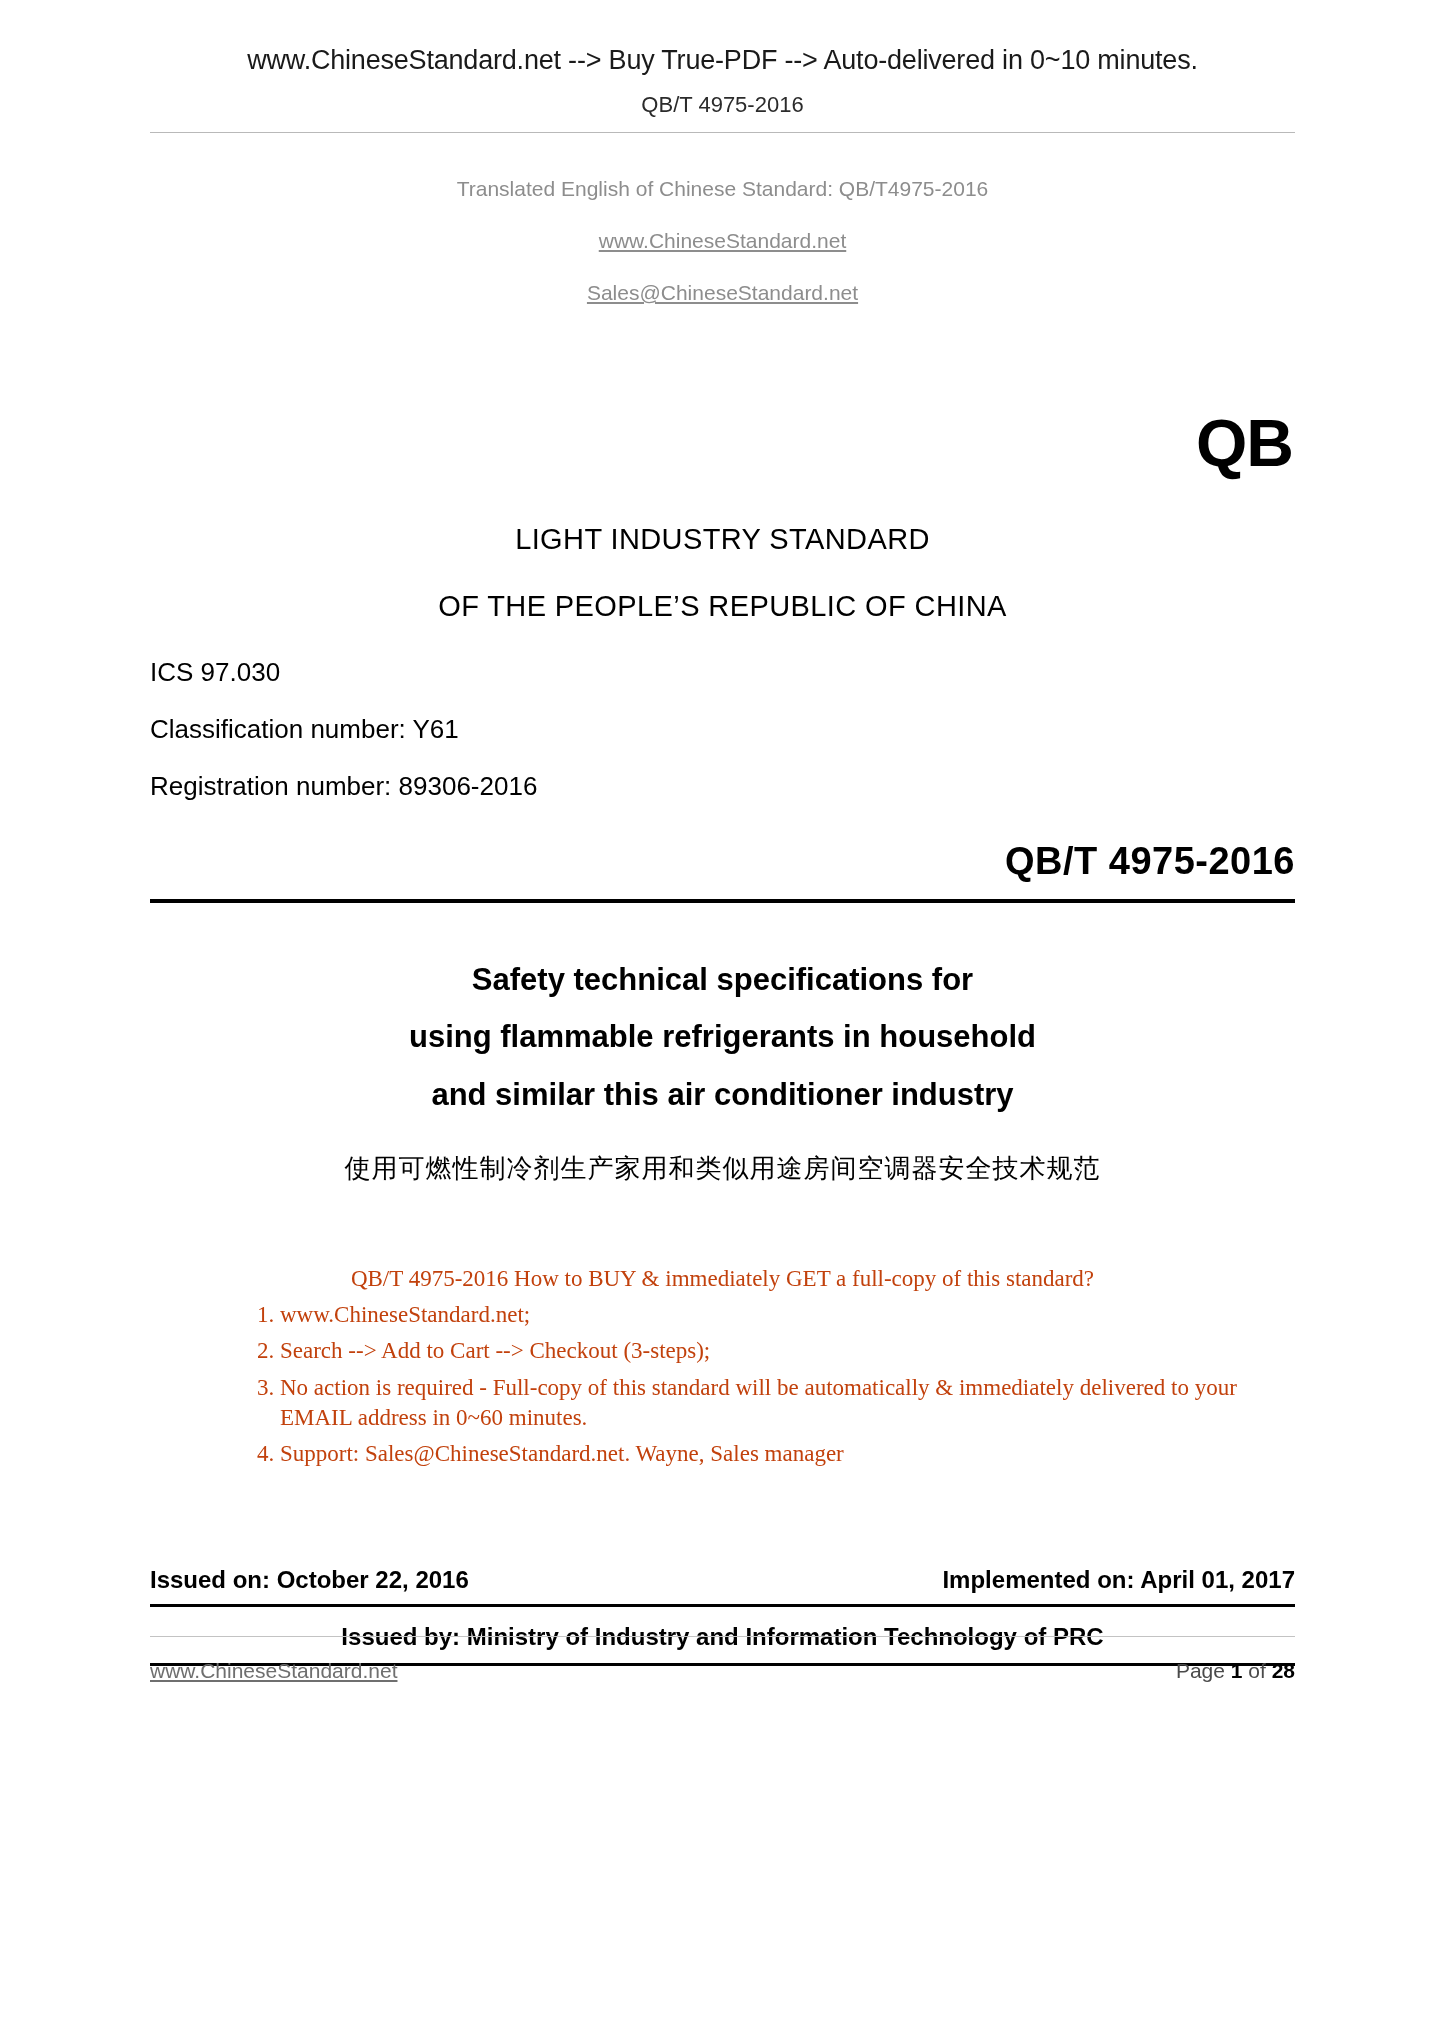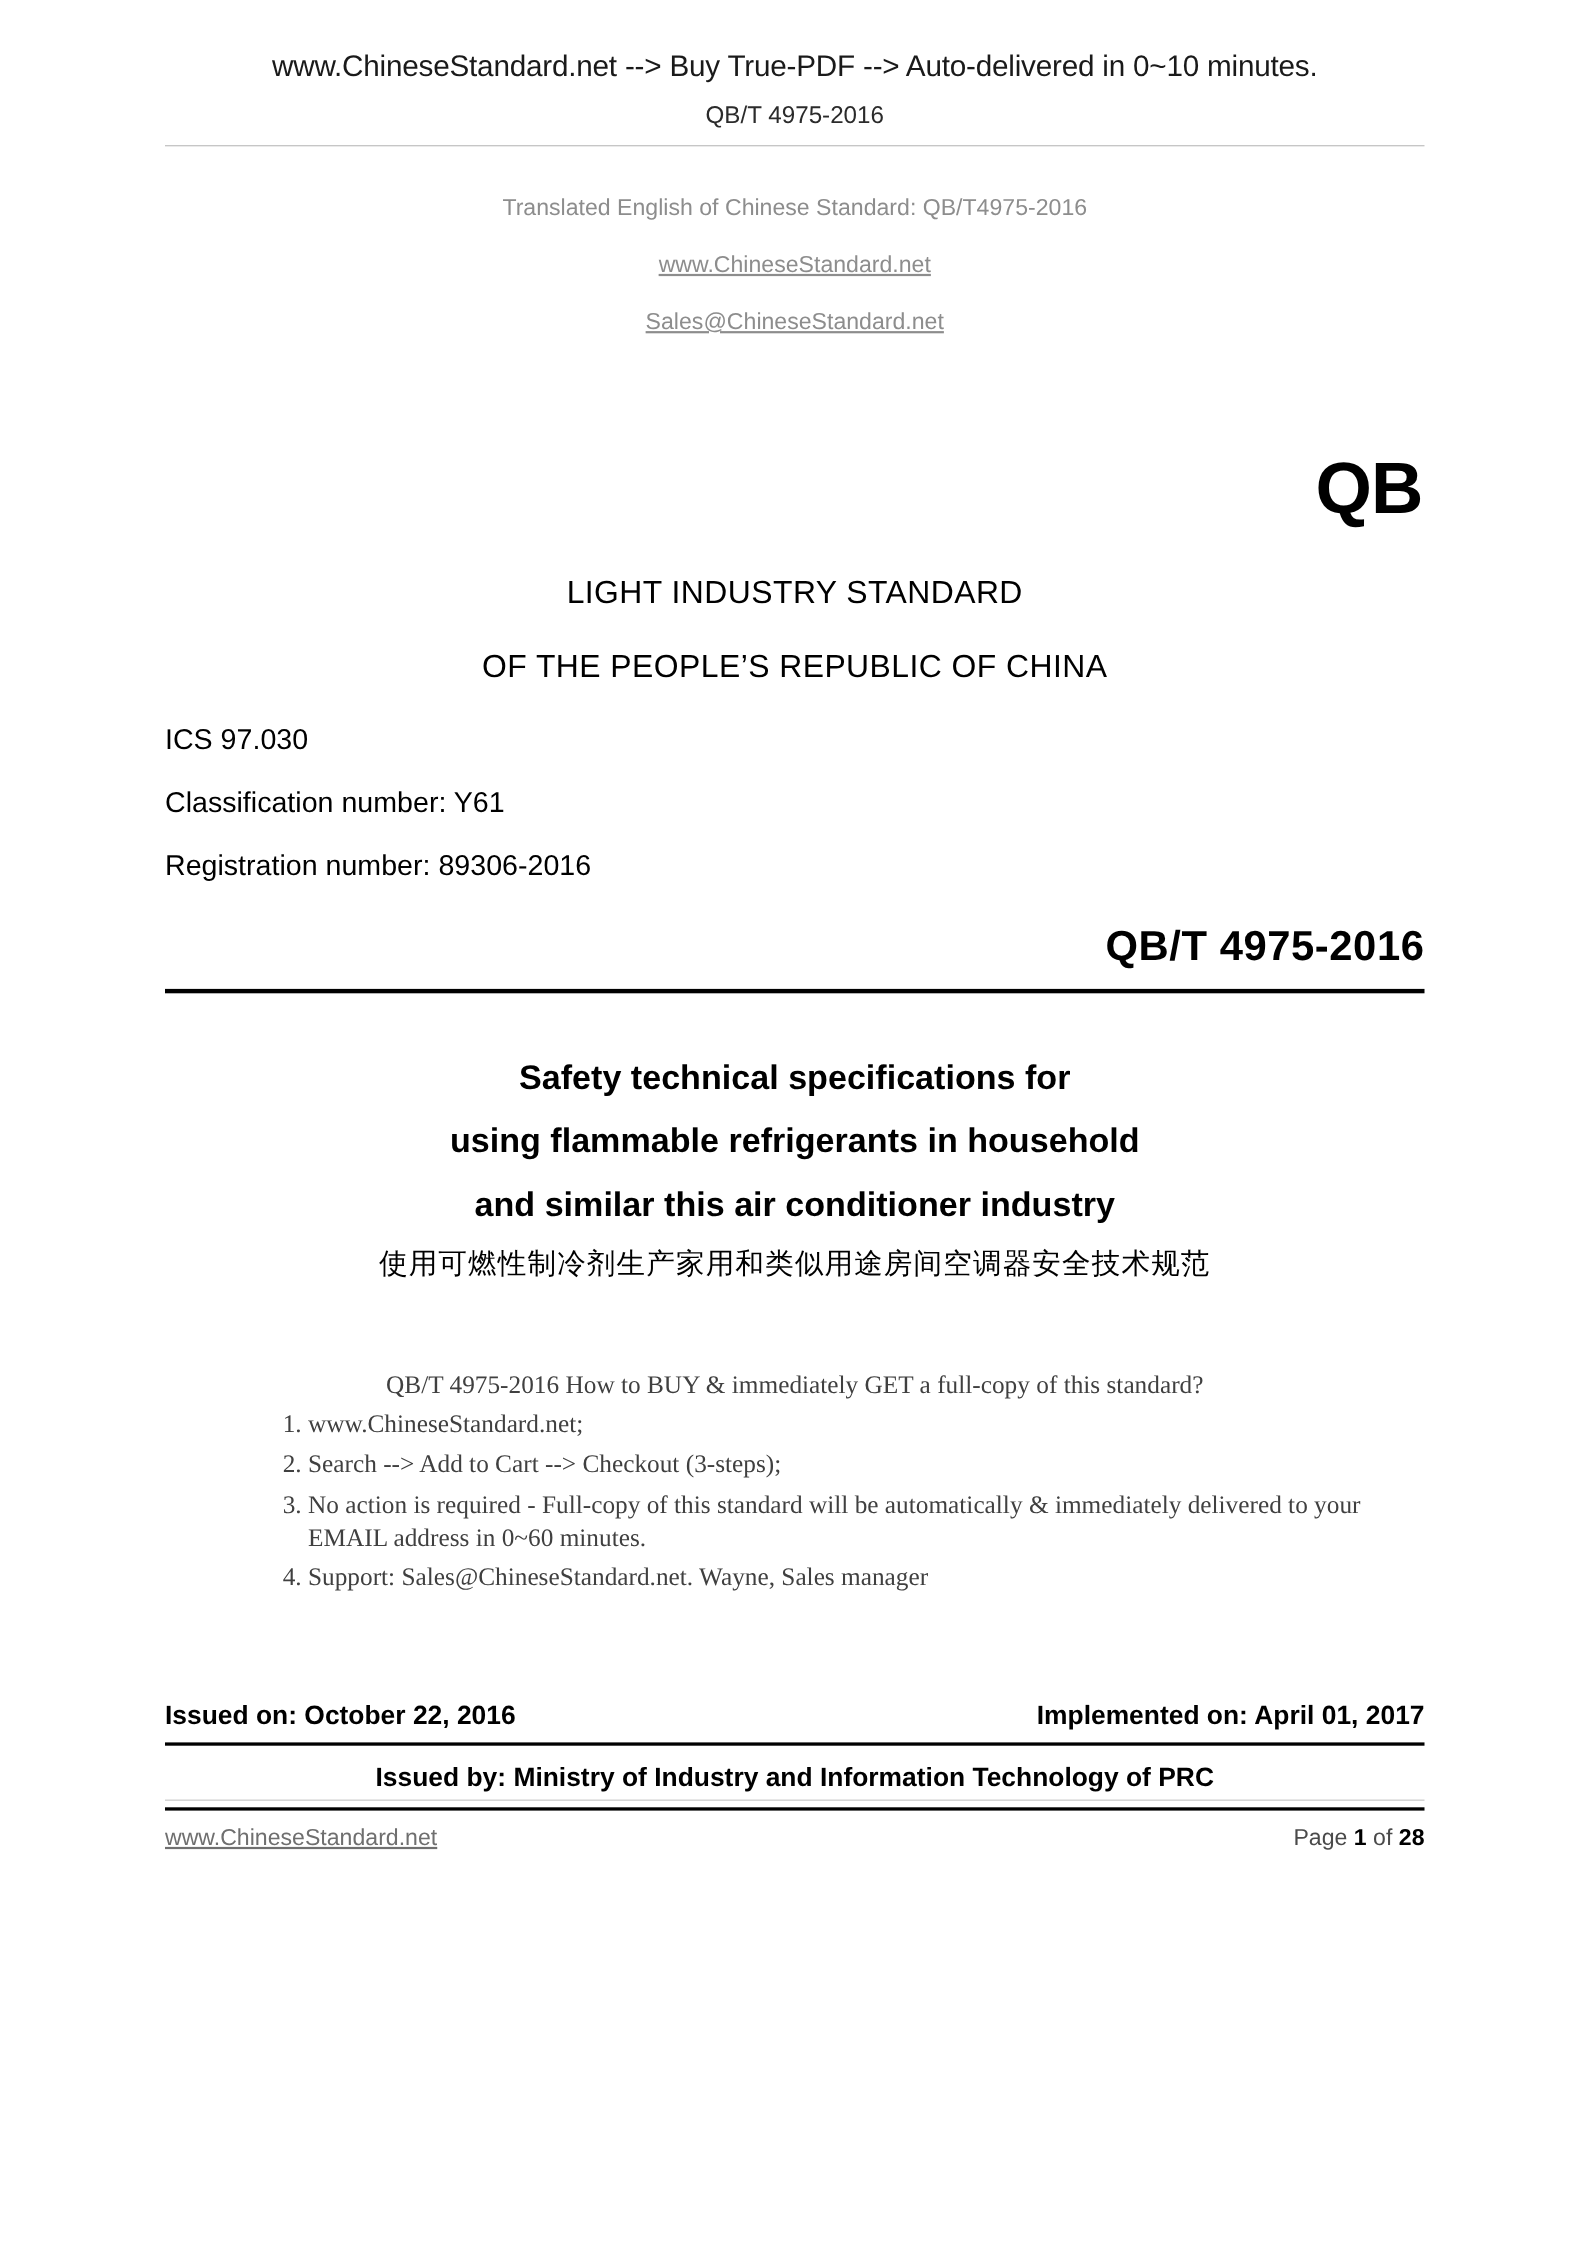--- a/index.html
+++ b/index.html
@@ -109,31 +109,31 @@
   .title {
     text-align: center;
     font-size: 31px;
     font-weight: bold;
     margin-top: 48px;
     line-height: 1.85;
   }
   .title-cn {
     text-align: center;
     font-size: 26px;
-    margin-top: 8px;
+    margin-top: 28px;
     font-family: "DejaVu Sans", sans-serif;
     letter-spacing: 1px;
   }
 
   
   .howto {
     margin-top: 80px;
     font-family: "Liberation Serif", serif;
     font-size: 23px;
-    color: #404040;
+    color: #c2410c;
   }
   .howto-title {
     text-align: center;
     font-size: 23px;
   }
   .howto ol {
     margin: 8px 0 0 0;
     padding-left: 130px;
     list-style: decimal;
   }

